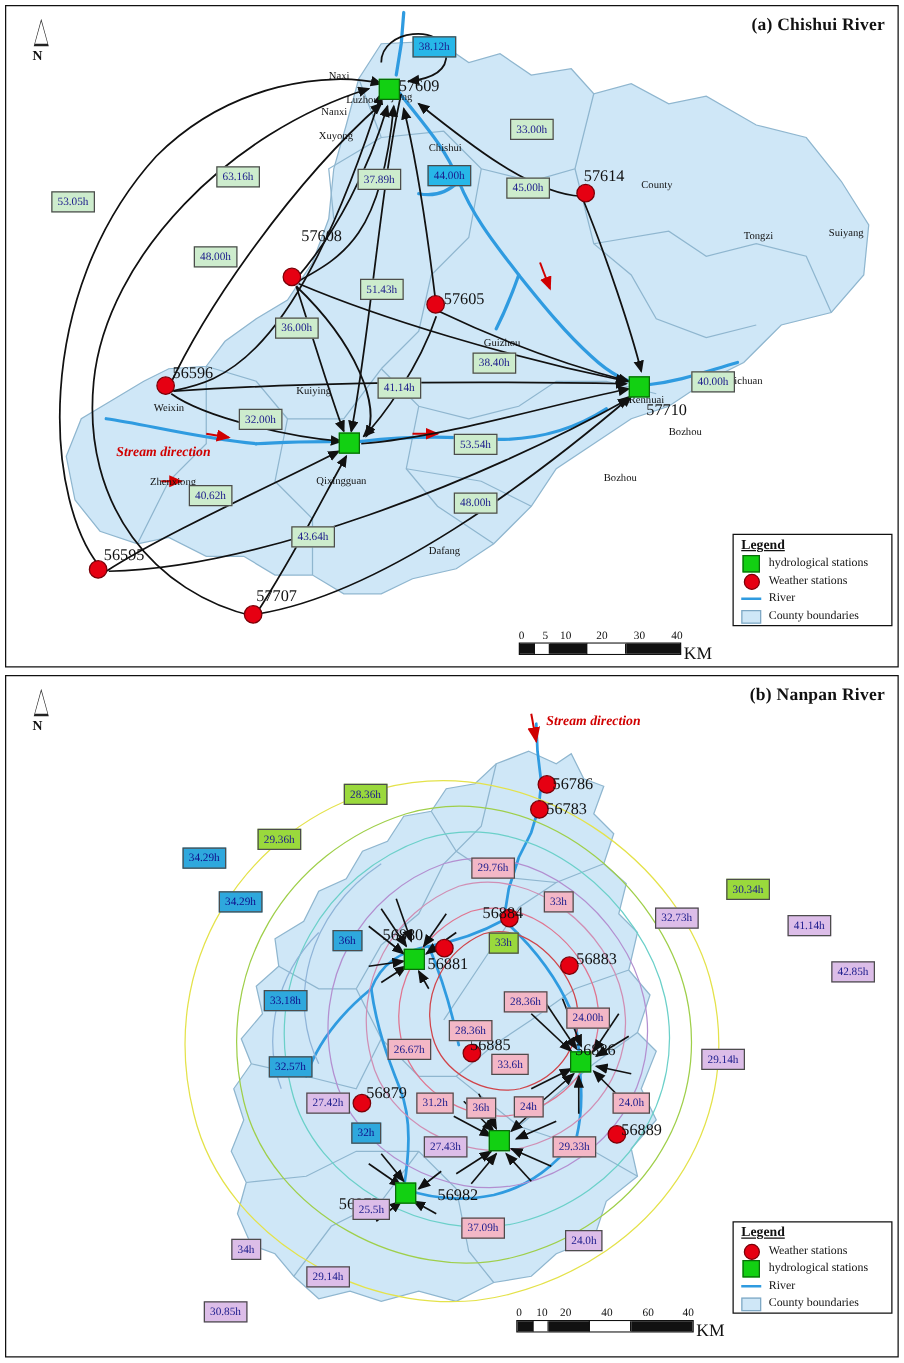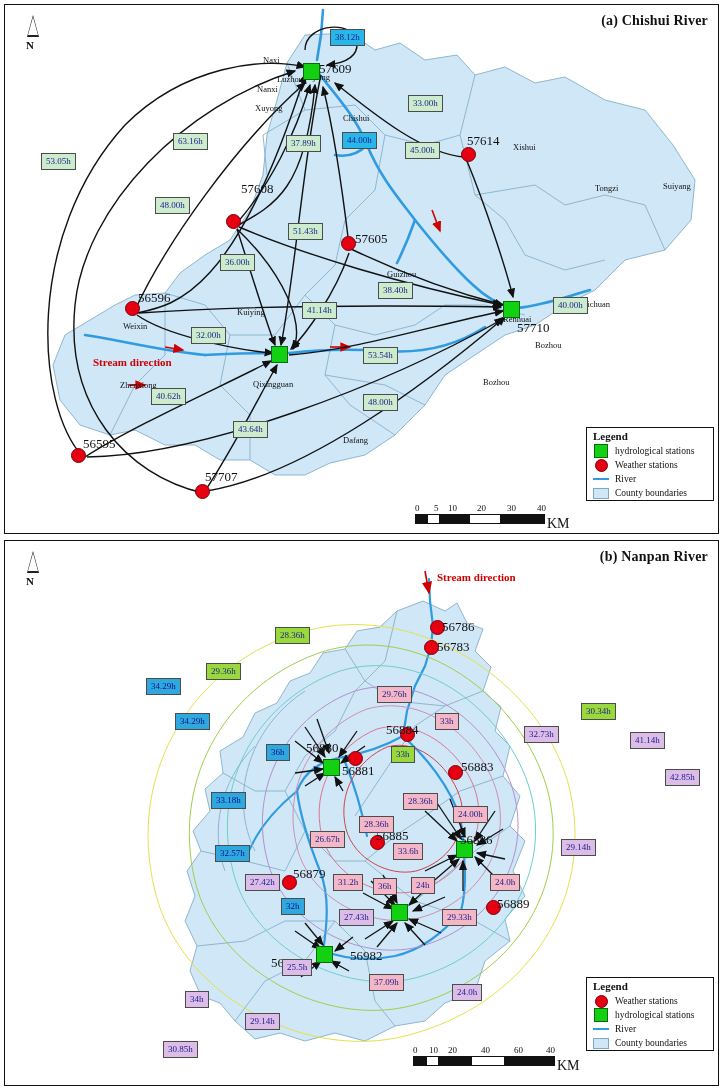--- a/index.html
+++ b/index.html
@@ -18,23 +18,23 @@
   .box{position:absolute;border:1px solid #4c4c4c;font-size:9px;line-height:1;padding:3px 4px;white-space:nowrap;font-family:Liberation Serif, serif;}
   .box.green{background:#cdeccd;color:#1c1c8c;}
   .box.cyan{background:#27b7e8;color:#1c1c8c;}
   .box.pink{background:#f3b7c6;color:#1c1c8c;}
   .box.lightgreen{background:#9ad93c;color:#1c1c8c;}
   .box.violet{background:#dcbde8;color:#1c1c8c;}
   .box.blue2{background:#2ea8dd;color:#10108c;}
   .sta-red{position:absolute;width:13px;height:13px;border-radius:50%;background:#e60012;border:1px solid #7a0008;}
   .sta-green{position:absolute;width:15px;height:15px;background:#12d012;border:1px solid #0a6b0a;}
   .sname{position:absolute;font-size:13px;color:#111;white-space:nowrap;font-family:"Liberation Serif",serif;}
-  .stream-dir{position:absolute;font-size:11px;font-weight:bold;color:#d00000;font-family:"Liberation Serif",serif;white-space:nowrap;}
+  .stream-dir{position:absolute;font-size:11px;font-weight:bold;color:#d00000;font-family:"Liberation Serif",serif;white-space:nowrap;font-style:italic;}
   .legend{position:absolute;border:1px solid #111;background:#fff;}
-  .legend .ltitle{font-size:11px;font-weight:bold;padding:2px 6px;}
+  .legend .ltitle{font-size:11px;font-weight:bold;padding:2px 6px;text-decoration:underline;}
   .lrow{display:flex;align-items:center;gap:6px;padding:1px 6px;font-size:9.5px;}
   .lsym{width:16px;height:12px;display:flex;align-items:center;justify-content:center;flex:0 0 16px;}
   .dot{width:11px;height:11px;border-radius:50%;background:#e60012;border:1px solid #7a0008;}
   .sq{width:12px;height:12px;background:#12d012;border:1px solid #0a6b0a;}
   .riverline{width:16px;height:0;border-top:2px solid #2f9be0;}
   .cty{width:14px;height:9px;background:#cfe7f7;border:1px solid #7fa8c4;}
   .scalebar{position:absolute;}
   .sb-nums{position:relative;height:11px;font-size:9px;}
   .sb-nums span{position:absolute;top:0;}
   .sb-bar{position:relative;height:8px;border:1px solid #111;display:flex;}
@@ -129,21 +129,21 @@
     </div>
 
     <div class="panel-title">(a) Chishui River</div>
 
     <div class="lbl" style="left:258px;top:50px">Naxi</div>
     <div class="lbl" style="left:272px;top:69px">Luzhou</div>
     <div class="lbl" style="left:298px;top:67px">Hejiang</div>
     <div class="lbl" style="left:252px;top:79px">Nanxi</div>
     <div class="lbl" style="left:250px;top:98px">Xuyong</div>
     <div class="lbl" style="left:338px;top:108px">Chishui</div>
-    <div class="lbl" style="left:508px;top:137px">Xishui</div>
+    <div class="lbl" style="left:508px;top:137px">County</div>
     <div class="lbl" style="left:590px;top:178px">Tongzi</div>
     <div class="lbl" style="left:658px;top:176px">Suiyang</div>
     <div class="lbl" style="left:382px;top:264px">Guizhou</div>
     <div class="lbl" style="left:118px;top:316px">Weixin</div>
     <div class="lbl" style="left:232px;top:302px">Kuiying</div>
     <div class="lbl" style="left:115px;top:375px">Zhenxiong</div>
     <div class="lbl" style="left:248px;top:374px">Qixingguan</div>
     <div class="lbl" style="left:338px;top:430px">Dafang</div>
     <div class="lbl" style="left:530px;top:335px">Bozhou</div>
     <div class="lbl" style="left:478px;top:372px">Bozhou</div>

